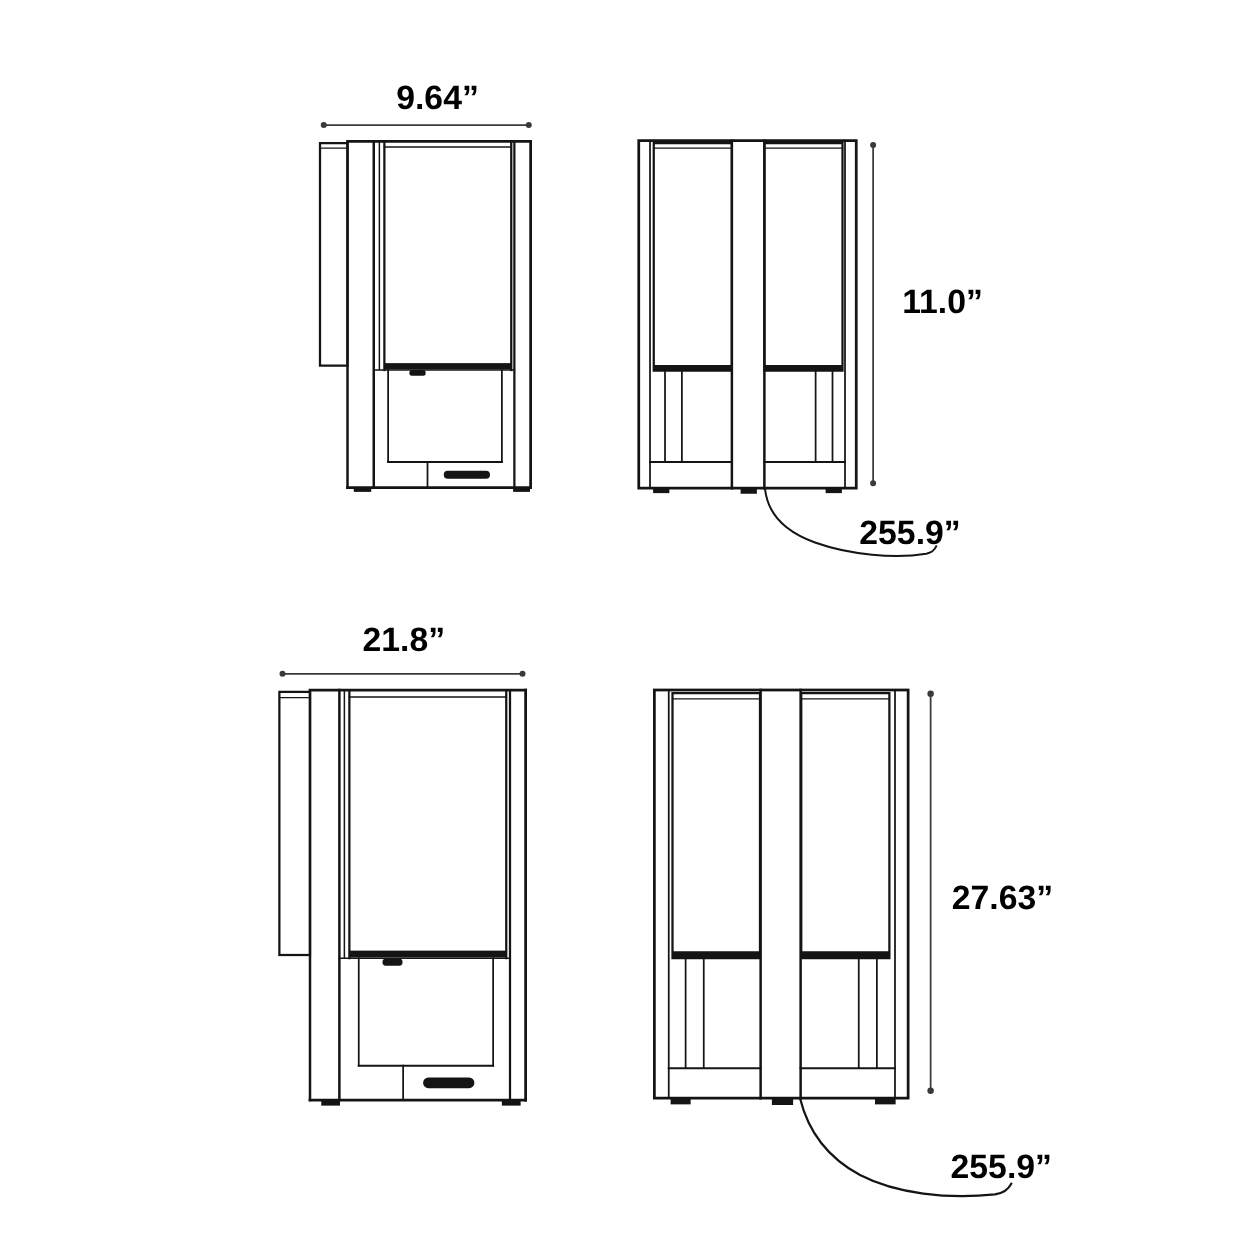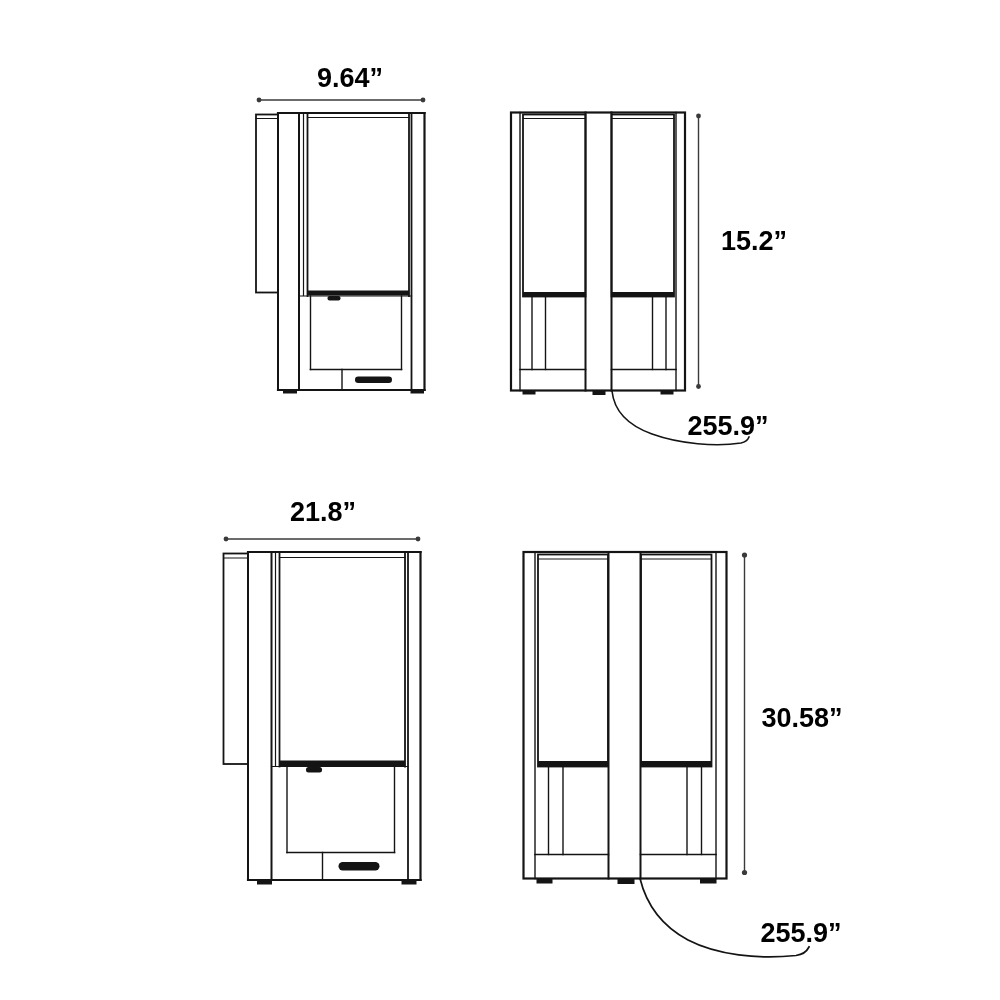--- a/index.html
+++ b/index.html
@@ -193,23 +193,23 @@
         <circle cx="744.5" cy="555" r="2.6" fill="#3a3a3a" stroke="none"></circle>
         <circle cx="744.5" cy="872.5" r="2.6" fill="#3a3a3a" stroke="none"></circle>
       </g>
     </g>
 
   </g>
 </svg>
 
 <div class="dim-label" style="left:280px;top:64px;width:140px;">9.64”</div>
 
-<div class="dim-label" style="left:694px;top:227px;width:120px;">15.2”</div>
+<div class="dim-label" style="left:694px;top:227px;width:120px;">11.0”</div>
 
 <div class="dim-label" style="left:668px;top:412px;width:120px;">255.9”</div>
 
 <div class="dim-label" style="left:263px;top:498px;width:120px;">21.8”</div>
 
-<div class="dim-label" style="left:742px;top:704px;width:120px;">30.58”</div>
+<div class="dim-label" style="left:742px;top:704px;width:120px;">27.63”</div>
 
 <div class="dim-label" style="left:740px;top:919px;width:122px;">255.9”</div>
 
 </div>
 
 </body></html>

